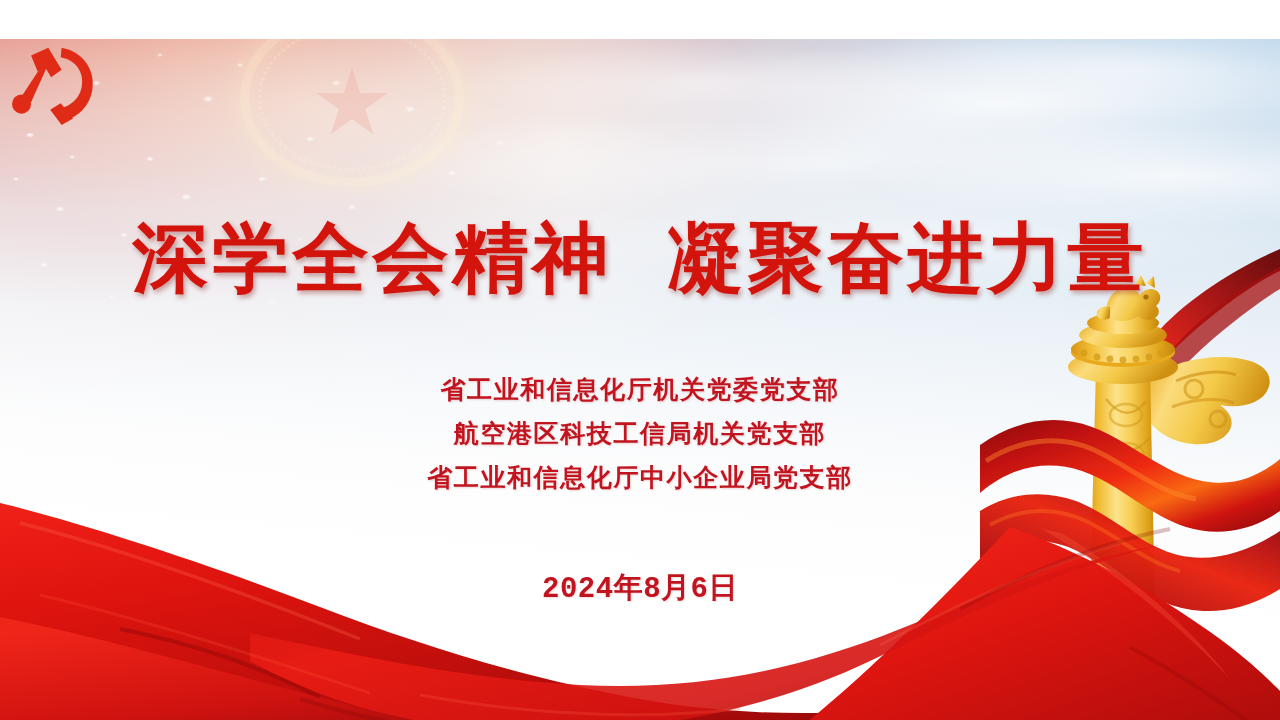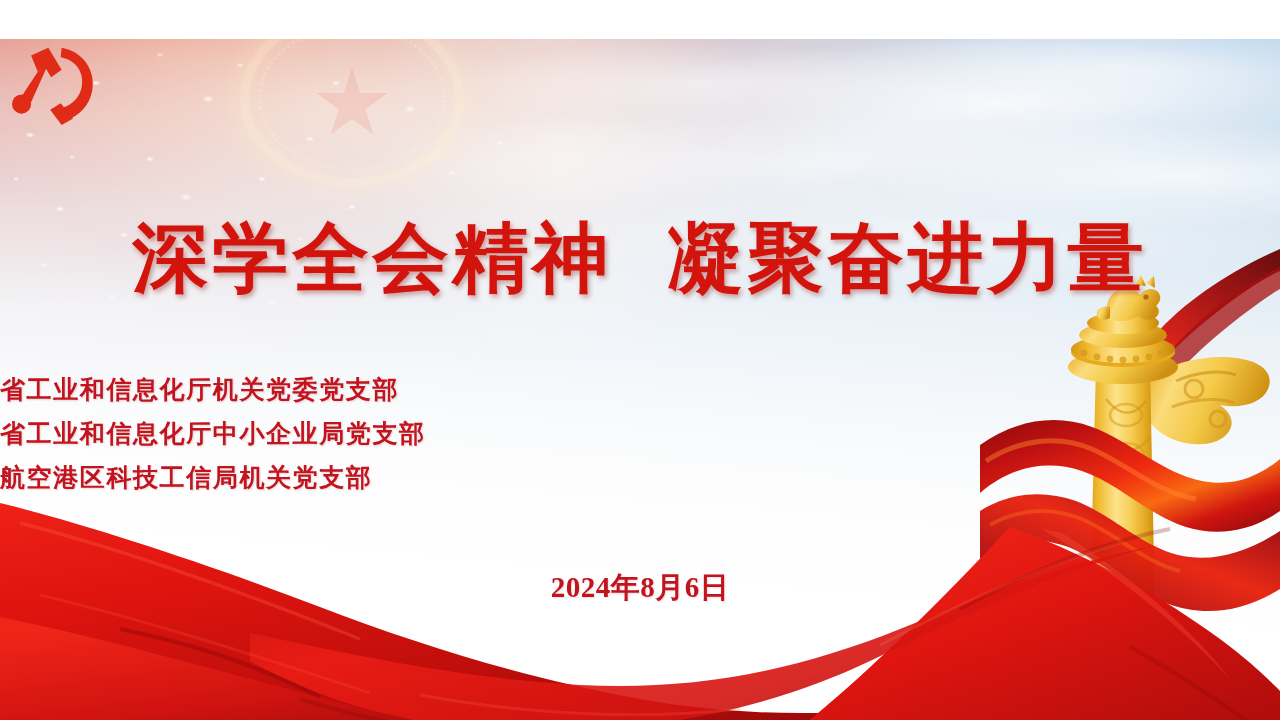--- a/index.html
+++ b/index.html
@@ -191,40 +191,40 @@
       2px 3px 5px rgba(120,10,6,0.36),
       0 1px 0 rgba(255,255,255,0.25);
   }
   .title-gap { display: inline-block; width: 46px; }
 
   .orgs {
     position: absolute;
     top: 328px;
     left: 0;
     width: 1280px;
-    text-align: left;
+    text-align: center;
   }
   .org-line {
     font-family: "Liberation Sans", "DejaVu Sans", sans-serif;
     font-size: 25px;
     font-weight: 700;
     line-height: 44px;
     color: #c2141f;
     letter-spacing: 1.6px;
     white-space: nowrap;
     text-shadow: 1px 1px 2px rgba(150,20,20,0.18);
   }
 
   .date-line {
     position: absolute;
     top: 529px;
     left: 0;
     width: 1280px;
     text-align: center;
-    font-family: Liberation Serif, serif;
+    font-family: Liberation Mono, monospace;
     font-size: 29px;
     font-weight: 700;
     color: #c2141f;
     letter-spacing: 0.5px;
     white-space: nowrap;
     text-shadow: 1px 1px 2px rgba(150,20,20,0.16);
   }
 </style>
 </head>
 <body>
@@ -449,20 +449,20 @@
   <div class="content">
 
     <div class="title-row">
       <span class="title-main">深学全会精神</span>
       <span class="title-gap"></span>
       <span class="title-main">凝聚奋进力量</span>
     </div>
 
     <div class="orgs">
       <div class="org-line">省工业和信息化厅机关党委党支部</div>
+      <div class="org-line">航空港区科技工信局机关党支部</div>
       <div class="org-line">省工业和信息化厅中小企业局党支部</div>
-      <div class="org-line">航空港区科技工信局机关党支部</div>
     </div>
 
     <div class="date-line">2024年8月6日</div>
 
   </div>
 </div>
 
 </body></html>

